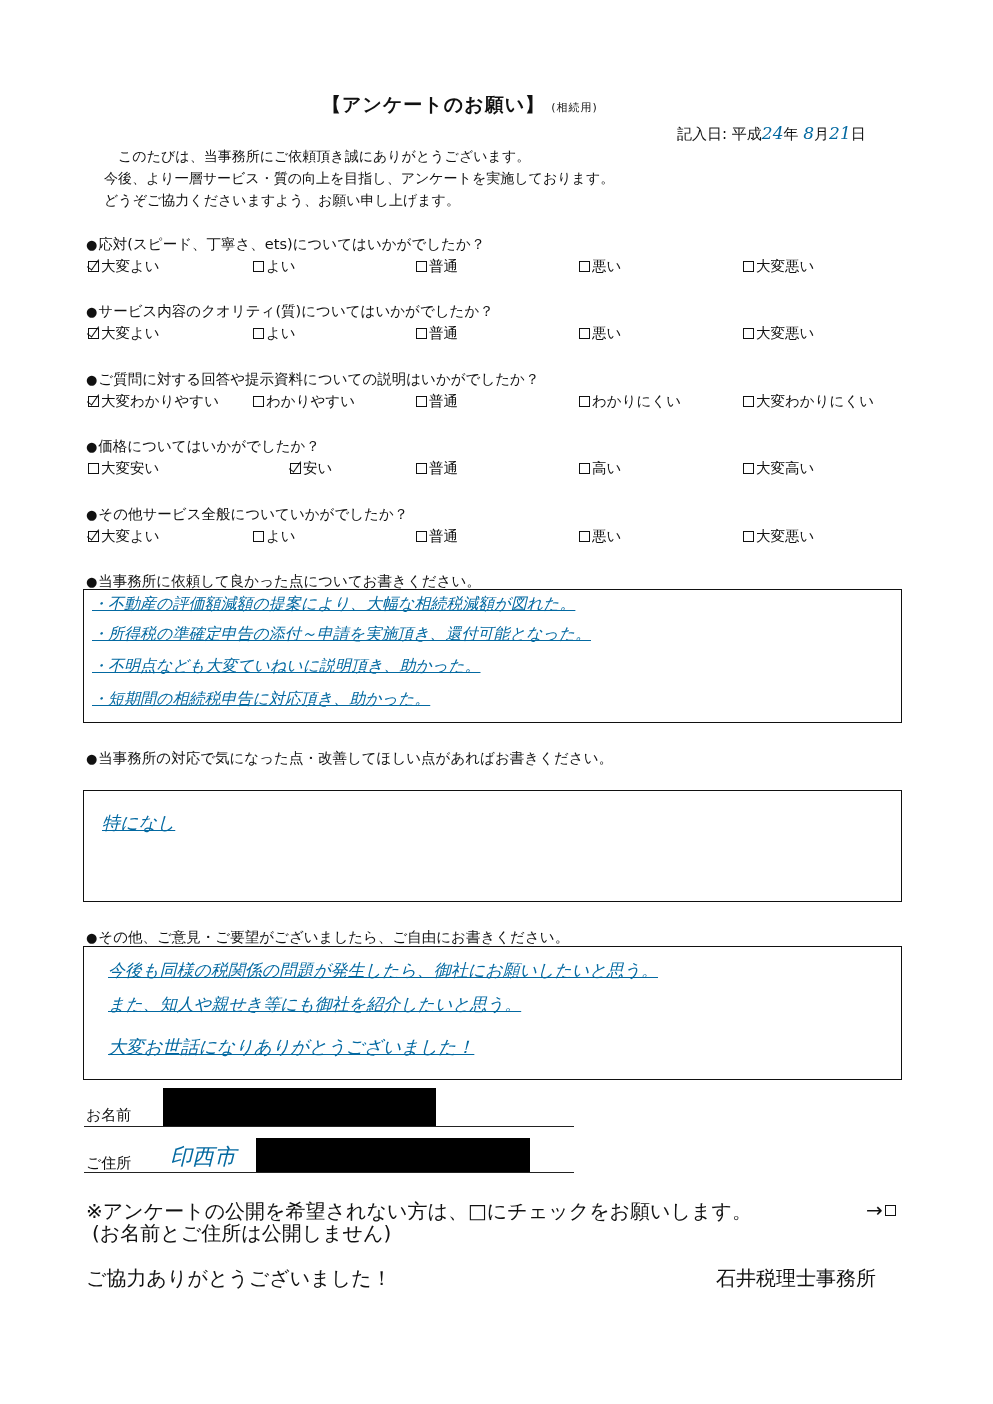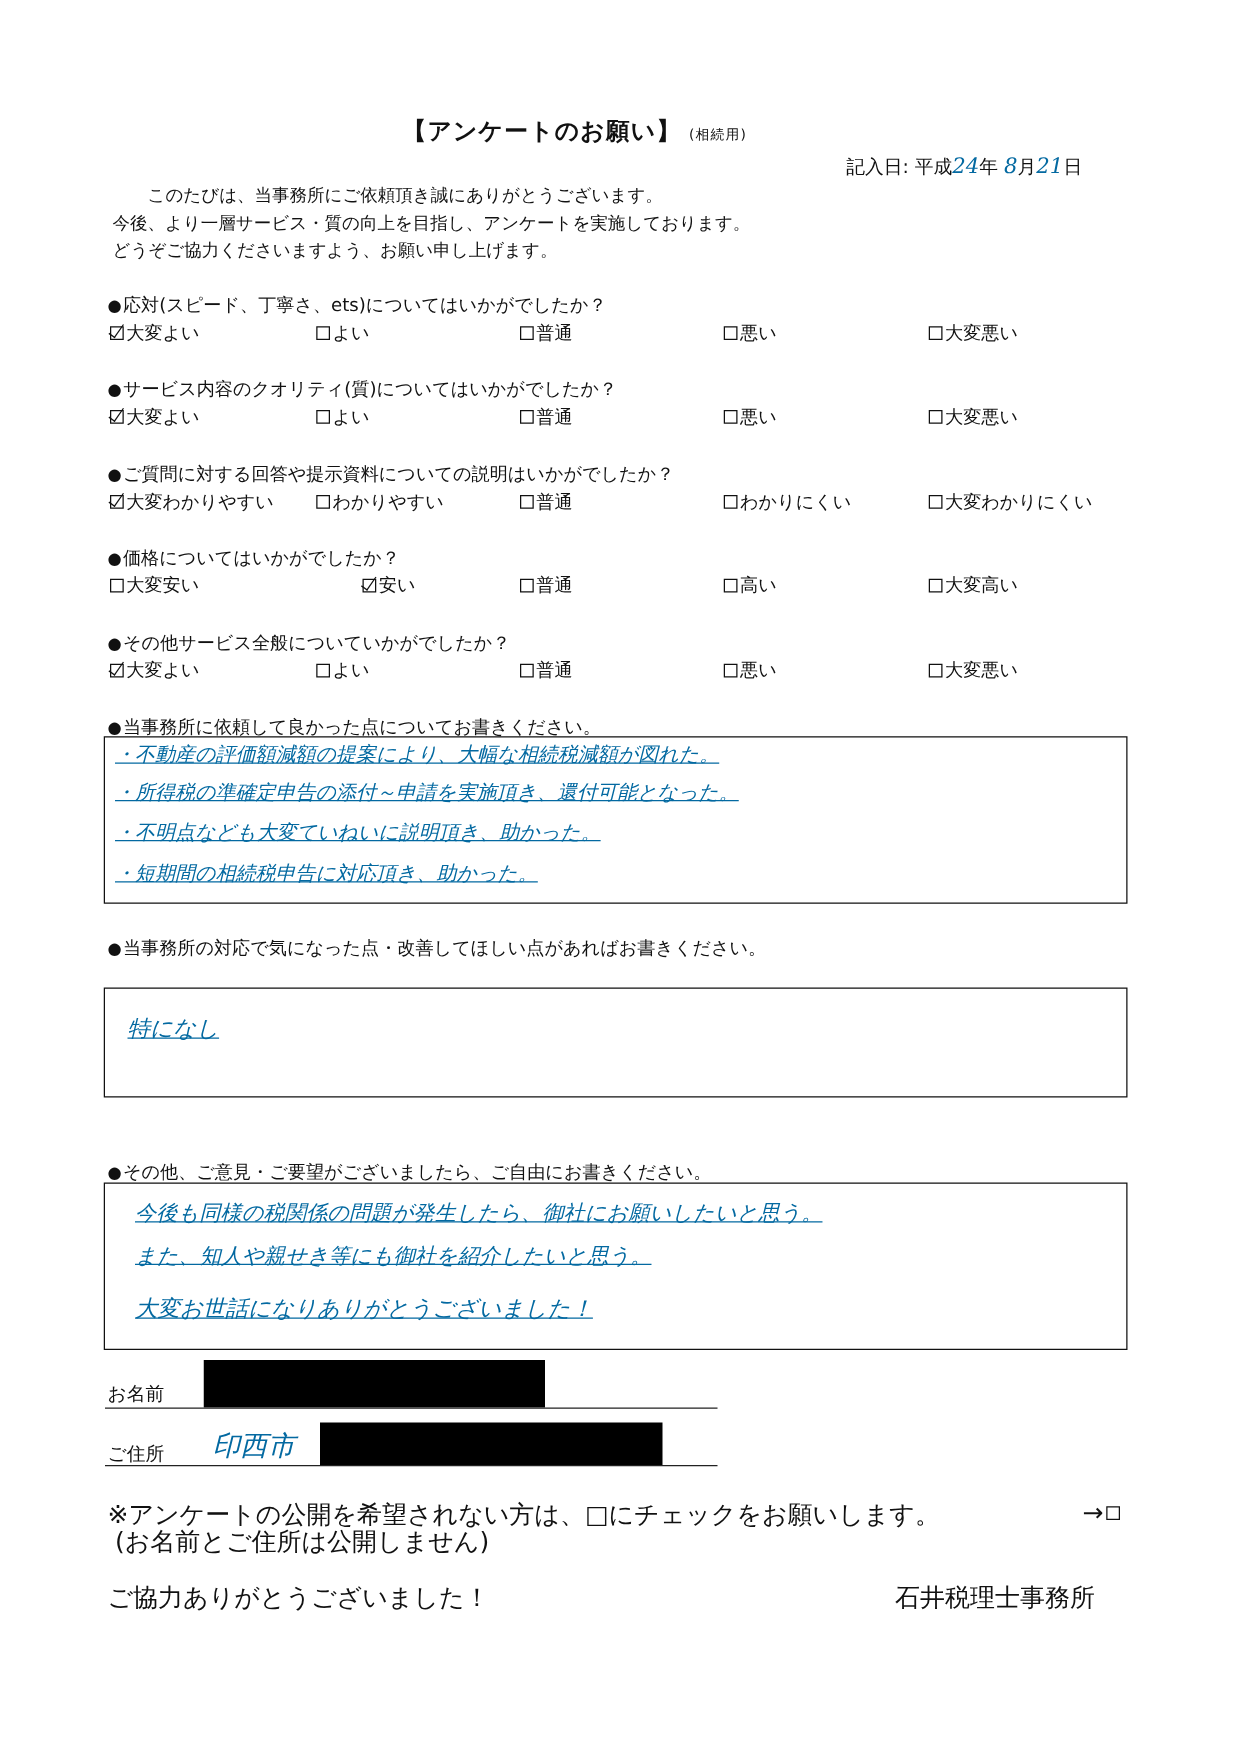--- a/index.html
+++ b/index.html
@@ -4,21 +4,21 @@
 <style>
   html, body { margin:0; padding:0; background:#ffffff; }
   body { width:993px; height:1404px; position:relative; overflow:hidden;
          font-family:"DejaVu Sans", "Liberation Sans", sans-serif; color:#111; }
   .abs { position:absolute; white-space:nowrap; }
   .title { left:322px; top:92px; font-size:19px; font-weight:bold; letter-spacing:1px; }
   .title-sub { font-size:11px; font-weight:normal; margin-left:6px; }
   .date { left:677px; top:123px; font-size:15px; }
   .hand { font-family:"DejaVu Serif", "Liberation Serif", serif; font-style:italic; color:#0369a1; }
   .date .hand { font-size:17px; }
-  .intro { left:90px; font-size:14px; }
+  .intro { left:104px; font-size:14px; }
   .q { left:86px; font-size:14.5px; }
   .q .bullet { font-size:13px; margin-right:1px; }
   .opt { font-size:14.5px; display:flex; align-items:center; }
   .cb { display:inline-block; width:11px; height:11px; border:1.6px solid #111; margin-right:2px;
         position:relative; box-sizing:border-box; }
   .cb.checked::after { content:""; position:absolute; left:1px; top:-5px; width:5px; height:12px;
         border-right:1.8px solid #111; border-bottom:1.8px solid #111; transform:rotate(35deg); }
   .box { position:absolute; left:83px; width:819px; border:1.6px solid #111; box-sizing:border-box; }
   .box-line { position:absolute; font-size:16px; white-space:nowrap;text-decoration:underline; }
   .sig-label { font-size:15px; }
@@ -151,21 +151,21 @@
 
 <div class="abs q" style="top:572px;"><span class="bullet">●</span><span>当事務所に依頼して良かった点についてお書きください。</span></div>
 <div class="box" style="top:589px; height:134px;">
   <div class="box-line hand" style="left:8px; top:4px;">・不動産の評価額減額の提案により、大幅な相続税減額が図れた。</div>
   <div class="box-line hand" style="left:8px; top:34px;">・所得税の準確定申告の添付～申請を実施頂き、還付可能となった。</div>
   <div class="box-line hand" style="left:8px; top:66px;">・不明点なども大変ていねいに説明頂き、助かった。</div>
   <div class="box-line hand" style="left:8px; top:99px;">・短期間の相続税申告に対応頂き、助かった。</div>
 </div>
 
 <div class="abs q" style="top:749px;"><span class="bullet">●</span><span>当事務所の対応で気になった点・改善してほしい点があればお書きください。</span></div>
-<div class="box" style="top:790px; height:88px;">
+<div class="box" style="top:790px; height:112px;">
   <div class="box-line hand" style="left:18px; top:20px; font-size:18px;">特になし</div>
 </div>
 
 <div class="abs q" style="top:928px;"><span class="bullet">●</span><span>その他、ご意見・ご要望がございましたら、ご自由にお書きください。</span></div>
 <div class="box" style="top:946px; height:134px;text-align:center;">
   <div class="box-line hand" style="left:24px; top:12px; font-size:17px;">今後も同様の税関係の問題が発生したら、御社にお願いしたいと思う。</div>
   <div class="box-line hand" style="left:24px; top:46px; font-size:17px;">また、知人や親せき等にも御社を紹介したいと思う。</div>
   <div class="box-line hand" style="left:24px; top:88px; font-size:18px;">大変お世話になりありがとうございました！</div>
 </div>
 

